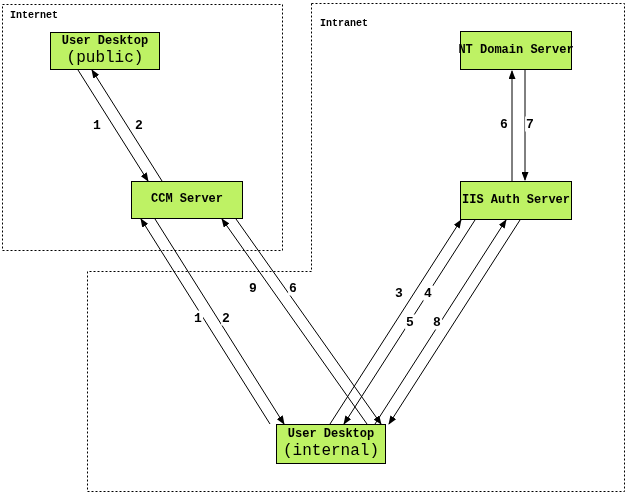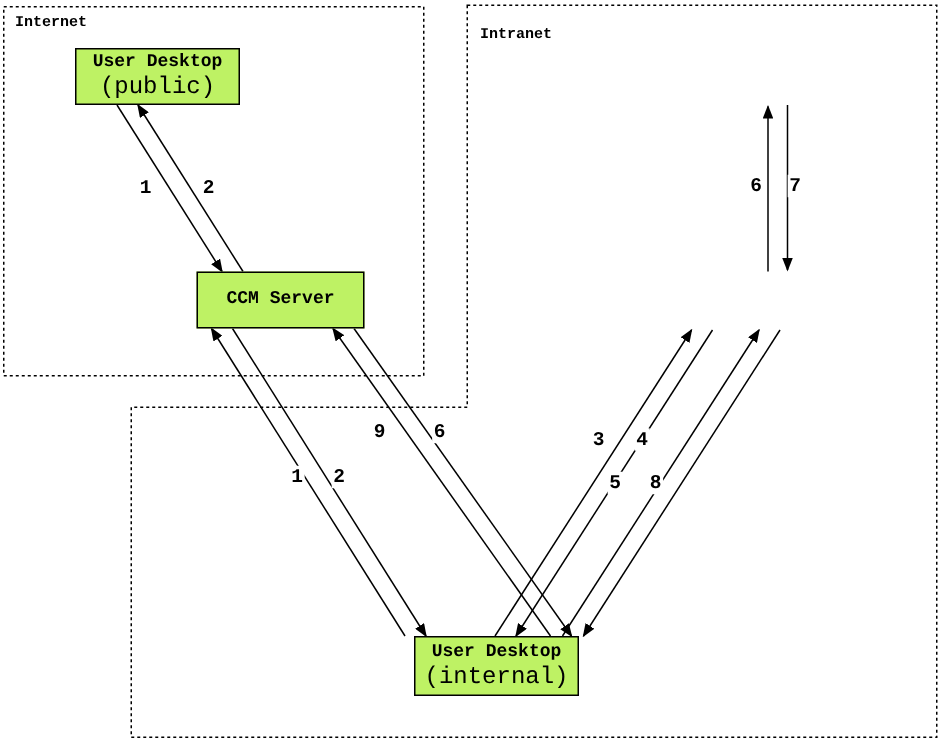--- a/index.html
+++ b/index.html
@@ -98,21 +98,29 @@
   <div class="node" style="left:50px; top:32px; width:110px; height:38px;">
     <span class="node-title">User Desktop</span>
     <span class="node-sub">(public)</span>
   </div>
 
   <div class="node" style="left:131px; top:181px; width:112px; height:38px;">
     <span class="node-title">CCM Server</span>
 
   </div>
 
+  <div class="node" style="left:460px; top:31px; width:112px; height:39px;">
+    <span class="node-title">NT Domain Server</span>
 
+  </div>
+
+  <div class="node" style="left:460px; top:181px; width:112px; height:39px;">
+    <span class="node-title">IIS Auth Server</span>
+
+  </div>
 
   <div class="node" style="left:276px; top:424px; width:110px; height:40px;">
     <span class="node-title">User Desktop</span>
     <span class="node-sub">(internal)</span>
   </div>
 
   <span class="edge-label" style="left:97px;  top:125px;">1</span>
   <span class="edge-label" style="left:139px; top:125px;">2</span>
   <span class="edge-label" style="left:198px; top:318px;">1</span>
   <span class="edge-label" style="left:226px; top:318px;">2</span>

